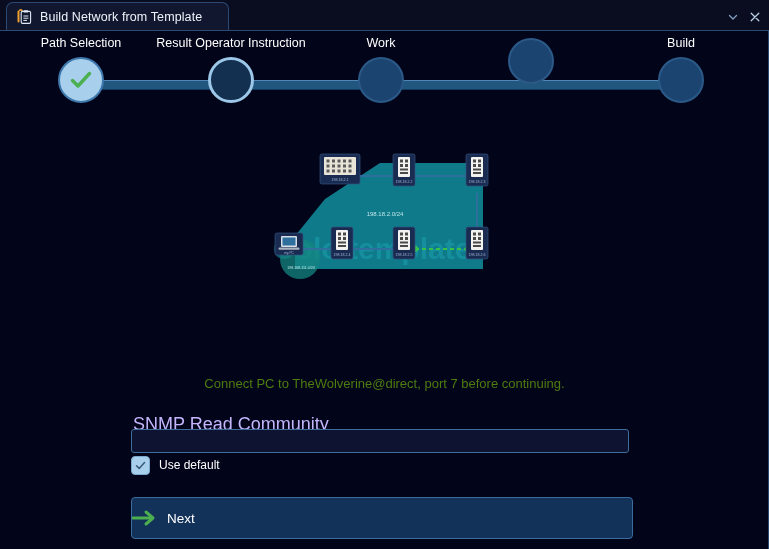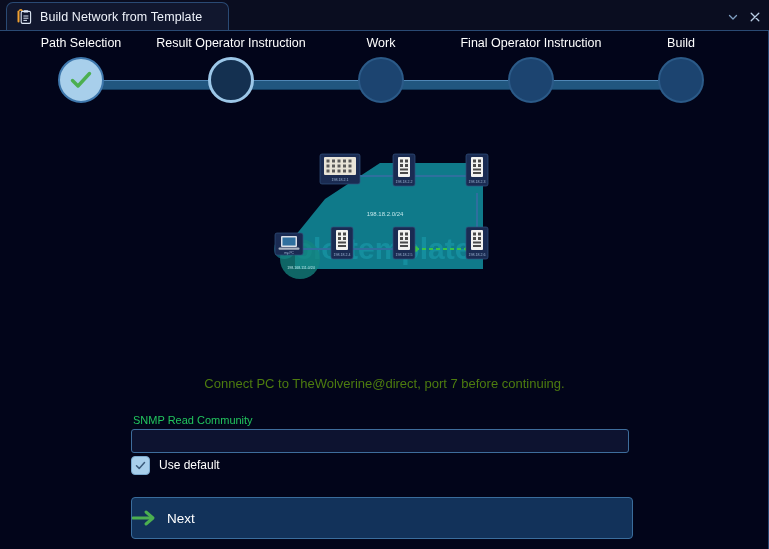--- a/index.html
+++ b/index.html
@@ -99,21 +99,21 @@
   }
   .diagram svg{display:block;}
 
   
   .instruction{
     position:absolute;left:0;top:345px;width:769px;text-align:center;
     color:#4d7c0f;font-size:13px;
   }
   .field-label{
     position:absolute;left:133px;top:383px;
-    color:#22c55e;font-size:11px;
+    color:#c4b5fd;font-size:18px;
   }
   .text-input{
     position:absolute;left:131px;top:398px;width:498px;height:24px;
     background:#0d1330;
     border:1px solid #3e6d9c;
     border-radius:3px;
     color:#dfe8f5;font-size:12.5px;
     padding:0 7px;box-sizing:border-box;
     outline:none;
     font-family:"Liberation Sans", sans-serif;
@@ -204,21 +204,20 @@
       </div>
 
       <div class="step" style="left:381px;">
         <div class="step-label">Work</div>
         <div class="step-dot-wrap">
           <div class="dot todo"></div>
         </div>
       </div>
 
       <div class="step" style="left:531px;">
-        <div class="step-label">Final Operator Instruction</div>
         <div class="step-dot-wrap">
           <div class="dot todo"></div>
         </div>
       </div>
 
       <div class="step" style="left:681px;">
         <div class="step-label">Build</div>
         <div class="step-dot-wrap">
           <div class="dot todo"></div>
         </div>

